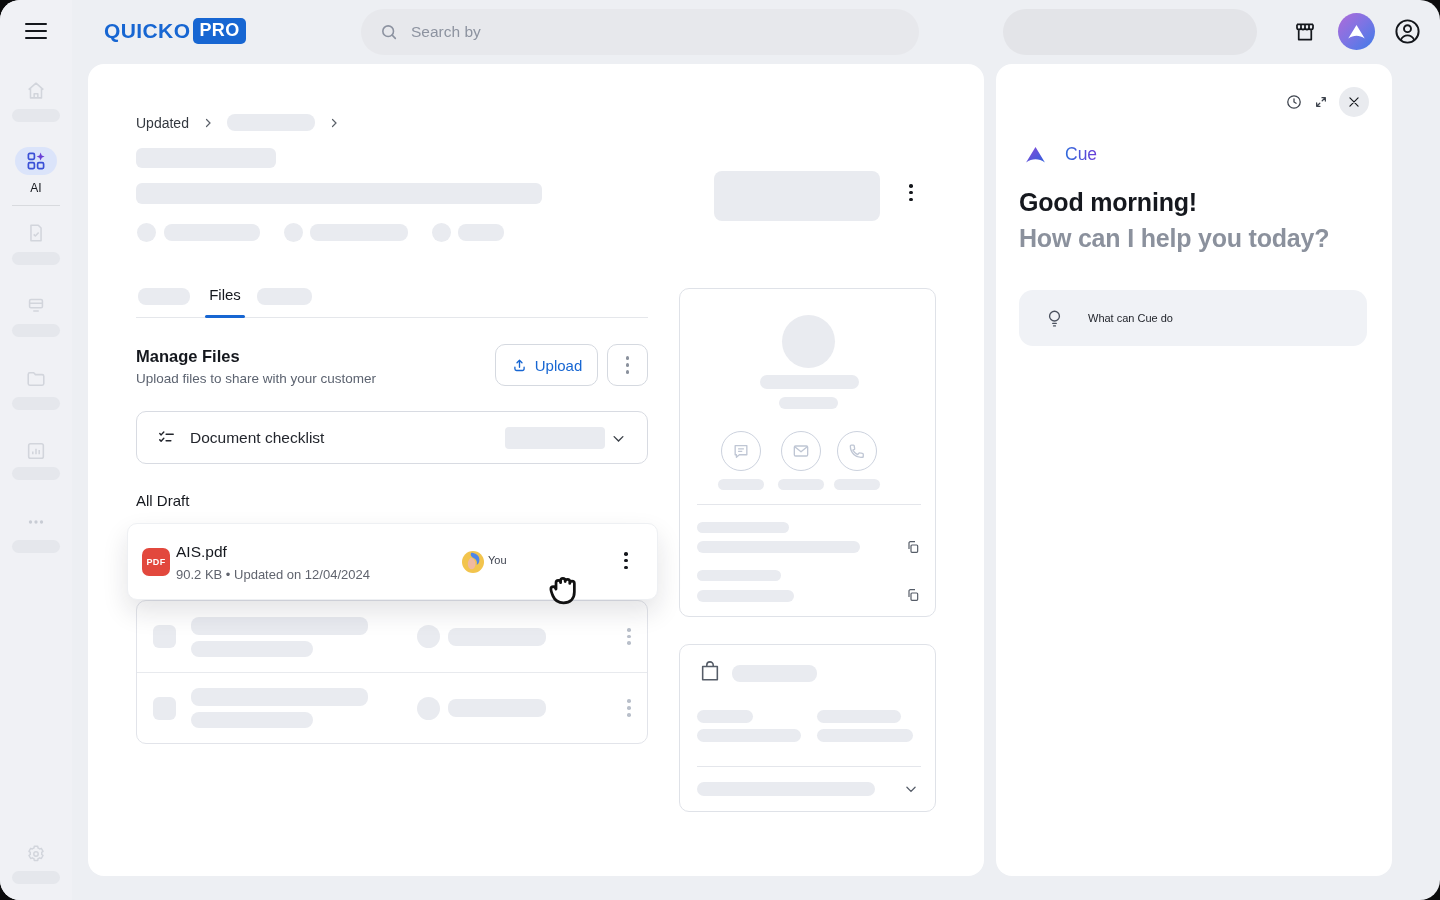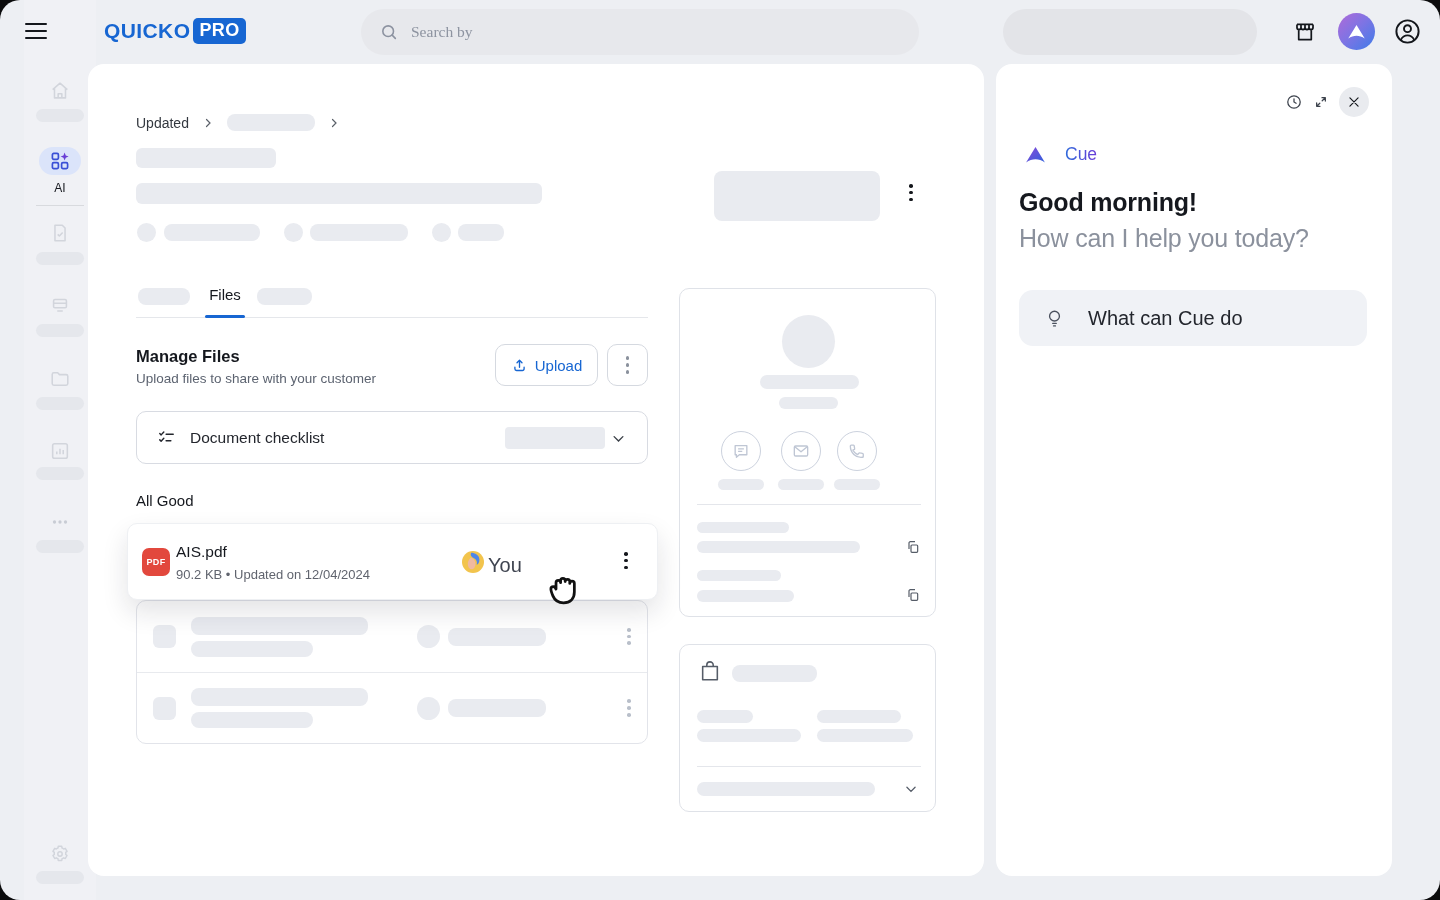--- a/index.html
+++ b/index.html
@@ -2,34 +2,34 @@
 <html><head>
 <meta charset="utf-8">
 <style>
   html,body{margin:0;padding:0;background:#0b0b0c;}
   body{width:1440px;height:900px;font-family:"Liberation Sans", sans-serif;-webkit-font-smoothing:antialiased;}
   .page{position:relative;width:1440px;height:900px;background:#edeff3;border-radius:20px;overflow:hidden;}
   .abs{position:absolute;}
   .sk{background:#e9ebf0;border-radius:8px;}
   .circle{border-radius:50%;}
   
-  .sidebar{position:absolute;left:0;top:0;width:72px;height:900px;background:#f0f1f5;margin-left:24px;}
+  .sidebar{position:absolute;left:0;top:0;width:72px;height:900px;background:#f0f1f5;}
   .side-ico{position:absolute;left:24px;width:24px;height:24px;color:#d2d5dc;display:flex;align-items:center;justify-content:center;}
   .side-pill{position:absolute;left:12px;width:48px;height:13px;border-radius:7px;background:#e5e7ec;}
   .ai-pill{position:absolute;left:15px;top:147px;width:42px;height:28px;border-radius:14px;background:#dbe4fa;display:flex;align-items:center;justify-content:center;}
   .ai-label{position:absolute;left:0;top:181px;width:72px;text-align:center;font-size:12px;font-weight:500;color:#15181e;}
   .side-div{position:absolute;left:12px;top:205px;width:48px;height:1px;background:#d8dade;}
   
   .hamburger{position:absolute;left:25px;top:23px;width:22px;display:flex;flex-direction:column;gap:4.5px;cursor:pointer;}
   .hamburger i{display:block;height:2.4px;border-radius:2px;background:#14171c;}
   .logo{position:absolute;left:104px;top:18px;display:flex;align-items:center;gap:3px;}
   .logo-txt{font-size:21px;font-weight:800;color:#1766d2;letter-spacing:.4px;}
   .logo-badge{font-size:18px;font-weight:800;color:#fff;background:#1766d2;border-radius:5px;padding:2px 6px 3px;letter-spacing:.4px;}
   .search{position:absolute;left:361px;top:9px;width:558px;height:46px;border-radius:24px;background:#e7e8ec;display:flex;align-items:center;padding:0 18px;box-sizing:border-box;gap:10px;}
-  .search input{border:none;outline:none;background:transparent;font-size:15.5px;color:#c2410c;font-family:Liberation Serif, serif;width:100%;}
+  .search input{border:none;outline:none;background:transparent;font-size:15.5px;color:#c2410c;font-family:Liberation Sans, sans-serif;width:100%;}
   .search input::placeholder{color:#8d93a0;}
   .topbar-pill{position:absolute;left:1003px;top:9px;width:254px;height:46px;border-radius:23px;background:#e3e4e8;}
   .top-ico{position:absolute;color:#14171c;}
   .top-avatar{position:absolute;left:1338px;top:13px;width:37px;height:37px;border-radius:50%;background:linear-gradient(135deg,#b06ad8 0%,#7d74e4 48%,#3f7ce8 100%);display:flex;align-items:center;justify-content:center;cursor:pointer;}
   
   .main-card{position:absolute;left:88px;top:64px;width:896px;height:812px;background:#fff;border-radius:16px;}
   .crumb{position:absolute;left:48px;top:50px;display:flex;align-items:center;gap:13px;font-size:14px;color:#33383f;}
   .tab-label{position:absolute;left:117px;top:222px;width:40px;text-align:center;font-size:15px;font-weight:500;color:#15181e;cursor:pointer;}
   .tab-underline{position:absolute;left:117px;top:251px;width:40px;height:3px;border-radius:2px;background:#1766d2;}
   .tabs-divider{position:absolute;left:48px;top:253px;width:512px;height:1px;background:#e5e7eb;}
@@ -39,40 +39,40 @@
   .btn-kebab{position:absolute;left:519px;top:280px;width:41px;height:42px;border:1.4px solid #d5d9e0;border-radius:10px;background:#fff;box-sizing:border-box;display:flex;align-items:center;justify-content:center;color:#8a919d;cursor:pointer;}
   .kebab{display:flex;flex-direction:column;gap:3.2px;align-items:center;cursor:pointer;}
   .kebab i{width:3.6px;height:3.6px;border-radius:50%;background:currentColor;display:block;}
   .checklist{position:absolute;left:48px;top:347px;width:512px;height:53px;border:1.4px solid #d8dbe2;border-radius:10px;box-sizing:border-box;display:flex;align-items:center;padding:0 20px;gap:14px;cursor:pointer;}
   .checklist-label{font-size:15.5px;color:#23262d;}
   .h-allfiles{position:absolute;left:48px;top:428px;font-size:15px;font-weight:500;color:#15181e;}
   .file-card{position:absolute;left:39px;top:459px;width:531px;height:77px;background:#fff;border-radius:10px;border:1px solid #eef0f3;box-shadow:0 12px 26px rgba(23,28,38,.12);box-sizing:border-box;z-index:5;cursor:pointer;}
   .pdf-badge{position:absolute;left:14px;top:24px;width:28px;height:28px;border-radius:7px;background:#e2483d;color:#fff;font-size:9px;font-weight:700;letter-spacing:.4px;display:flex;align-items:center;justify-content:center;}
   .file-name{position:absolute;left:48px;top:19px;font-size:15.5px;font-weight:500;color:#15181e;}
   .file-meta{position:absolute;left:48px;top:43px;font-size:13px;color:#60646e;}
-  .file-owner{position:absolute;left:360px;top:30px;font-size:20px;color:#3f4450;}
+  .file-owner{position:absolute;left:360px;top:30px;font-size:11px;color:#3f4450;}
   .rows-box{position:absolute;left:48px;top:536px;width:512px;height:144px;border:1.4px solid #e2e4ea;border-radius:10px;box-sizing:border-box;overflow:hidden;}
   .srow{display:flex;align-items:center;height:71px;padding:0 16px;box-sizing:border-box;}
   .srow + .srow{border-top:1px solid #e8eaee;}
   .bars{display:flex;flex-direction:column;gap:6px;margin-left:15px;}
   
   .contact-card{position:absolute;left:591px;top:224px;width:257px;height:329px;border:1.4px solid #dfe2e8;border-radius:10px;box-sizing:border-box;}
   .contact-action{width:40px;height:40px;border:1.4px solid #ccd2de;border-radius:50%;color:#bfc6d4;display:flex;align-items:center;justify-content:center;cursor:pointer;box-sizing:border-box;}
   .copy-btn{position:absolute;color:#565d68;cursor:pointer;}
   .booking-card{position:absolute;left:591px;top:580px;width:257px;height:168px;border:1.4px solid #dfe2e8;border-radius:10px;box-sizing:border-box;}
   
   .cue-panel{position:absolute;left:996px;top:64px;width:396px;height:812px;background:#fff;border-radius:16px;}
   .cue-top-ico{position:absolute;color:#3d434d;cursor:pointer;}
   .cue-close{position:absolute;left:343px;top:23px;width:30px;height:30px;border-radius:50%;background:#e9ebef;display:flex;align-items:center;justify-content:center;color:#14171c;cursor:pointer;}
   .cue-brand{position:absolute;left:30px;top:80px;display:flex;align-items:center;gap:20px;}
   .cue-brand-text{font-size:17.5px;font-weight:500;background:linear-gradient(90deg,#2f6bdb,#6a3bd8);-webkit-background-clip:text;background-clip:text;color:transparent;}
   .cue-greet{position:absolute;left:23px;top:124px;font-size:25px;font-weight:600;color:#15181e;letter-spacing:-.2px;}
-  .cue-question{position:absolute;left:23px;top:160px;font-size:25px;font-weight:400;color:#8b919d;letter-spacing:-.2px;}
+  .cue-question{position:absolute;left:23px;top:160px;font-size:25px;font-weight:700;color:#8b919d;letter-spacing:-.2px;}
   .sugg{position:absolute;left:23px;width:348px;height:56px;border-radius:14px;background:#f0f2f6;display:flex;align-items:center;padding:0 26px;gap:24px;box-sizing:border-box;cursor:pointer;}
-  .sugg span{font-size:20px;font-weight:500;color:#23262d;}
+  .sugg span{font-size:11px;font-weight:500;color:#23262d;}
   .bulb{color:#4a515e;}
   .cue-input{position:absolute;left:23px;top:658px;width:348px;height:132px;border-radius:14px;background:#f0f2f6;box-sizing:border-box;}
   .ctx-chip{position:absolute;left:17px;top:13px;background:#e2e4e9;border-radius:6px;padding:4px 9px;font-size:13px;color:#3a3f47;cursor:pointer;}
   .cue-input input{position:absolute;left:17px;top:46px;width:280px;border:none;outline:none;background:transparent;font-size:15.5px;font-family:inherit;color:#3a3f47;}
   .cue-input input::placeholder{color:#8a909c;}
   .send-btn{position:absolute;right:13px;bottom:13px;width:29px;height:29px;border-radius:50%;background:#1464d2;display:flex;align-items:center;justify-content:center;cursor:pointer;}
   svg{display:block;}
 </style>
 </head>
 <body>
@@ -248,21 +248,21 @@
       <svg width="19" height="19" viewBox="0 0 24 24" fill="none" stroke="#23262d" stroke-width="1.8" stroke-linecap="round" stroke-linejoin="round">
           <path d="M3.5 7l1.7 1.7L8.6 5M11.5 8h9M3.5 15l1.7 1.7 3.4-3.7M11.5 16h6"></path>
         </svg>
       <span class="checklist-label">Document checklist</span>
       <span class="sk" style="position:absolute;left:368px;top:15px;width:100px;height:22px;border-radius:4px;"></span>
       <svg style="position:absolute;left:474px;top:19px;" width="15" height="15" viewBox="0 0 24 24" fill="none" stroke="#3a3f47" stroke-width="2.2" stroke-linecap="round">
           <path d="M5 9l7 7 7-7"></path>
         </svg>
     </div>
 
-    <div class="h-allfiles">All Good</div>
+    <div class="h-allfiles">All Draft</div>
 
     <div class="file-card">
       <div class="pdf-badge">PDF</div>
       <div class="file-name">AIS.pdf</div>
       <div class="file-meta">90.2 KB • Updated on 12/04/2024</div>
       <svg class="abs" style="left:334px;top:27px;" width="22" height="22" viewBox="0 0 24 24">
         <circle cx="12" cy="12" r="12" fill="#f2c44d"></circle>
         <path d="M10 2c4 0 9 2.5 9 7.5 0 3-1.5 5-3 5.5 1-3-.5-6-3-7C11 7 8.5 5 10 2z" fill="#4f86e8"></path>
         <ellipse cx="10.5" cy="14" rx="4.2" ry="6" fill="#f0b9a0"></ellipse>
         <path d="M8.5 8.5c.5-1.5 2.5-1.5 3 0l.5 3h-4z" fill="#f0b9a0"></path>

